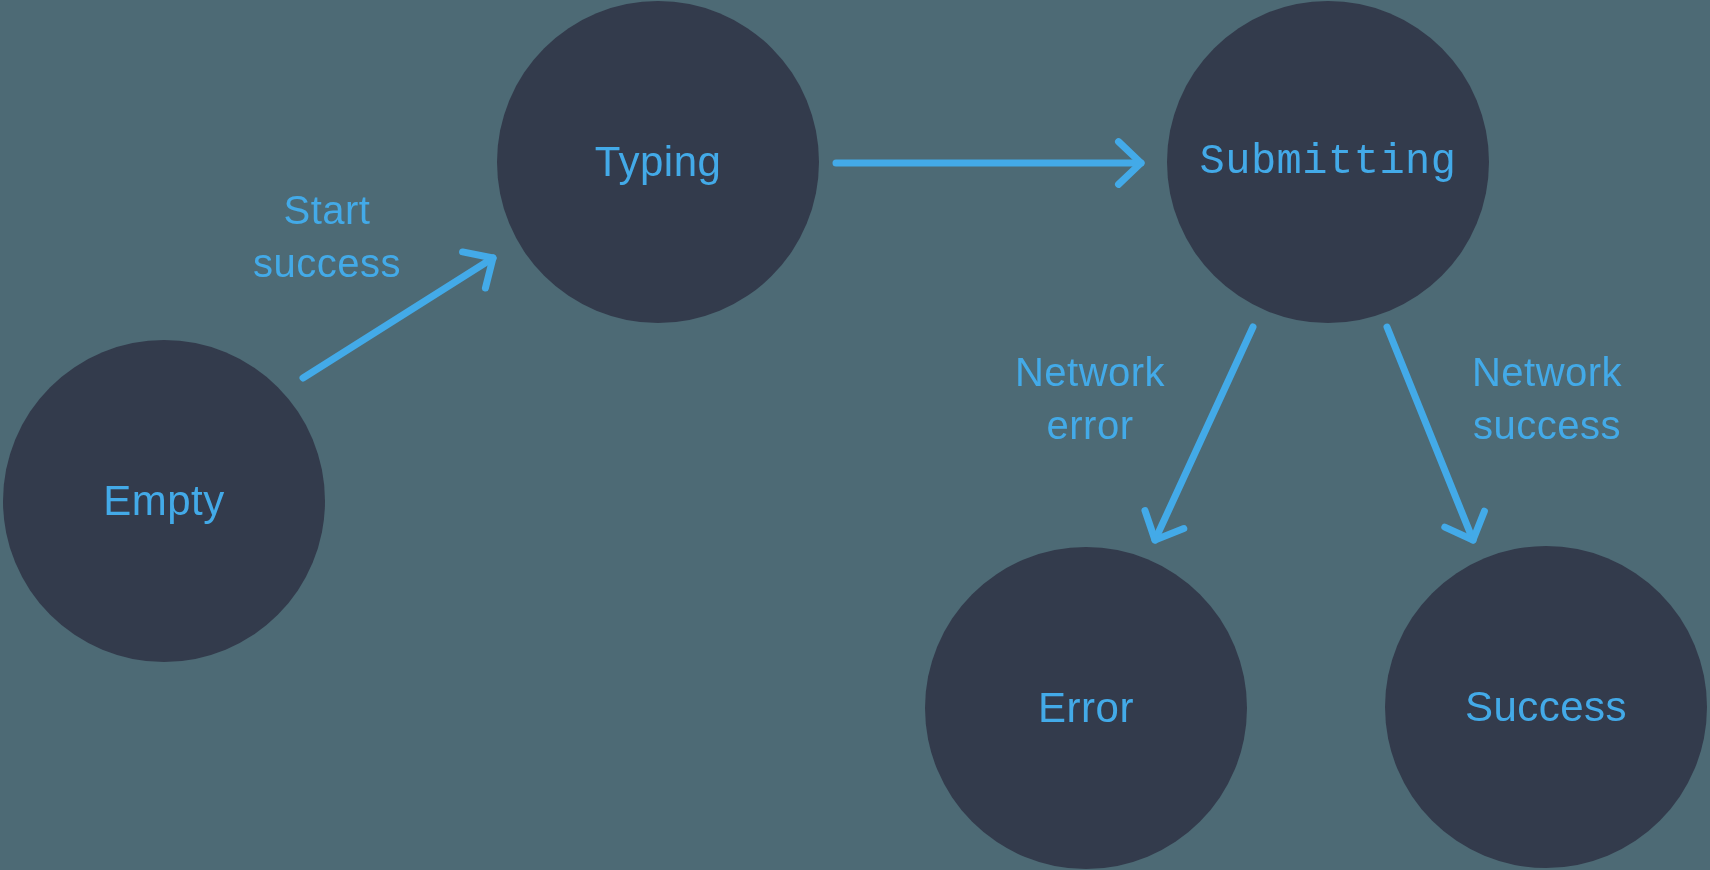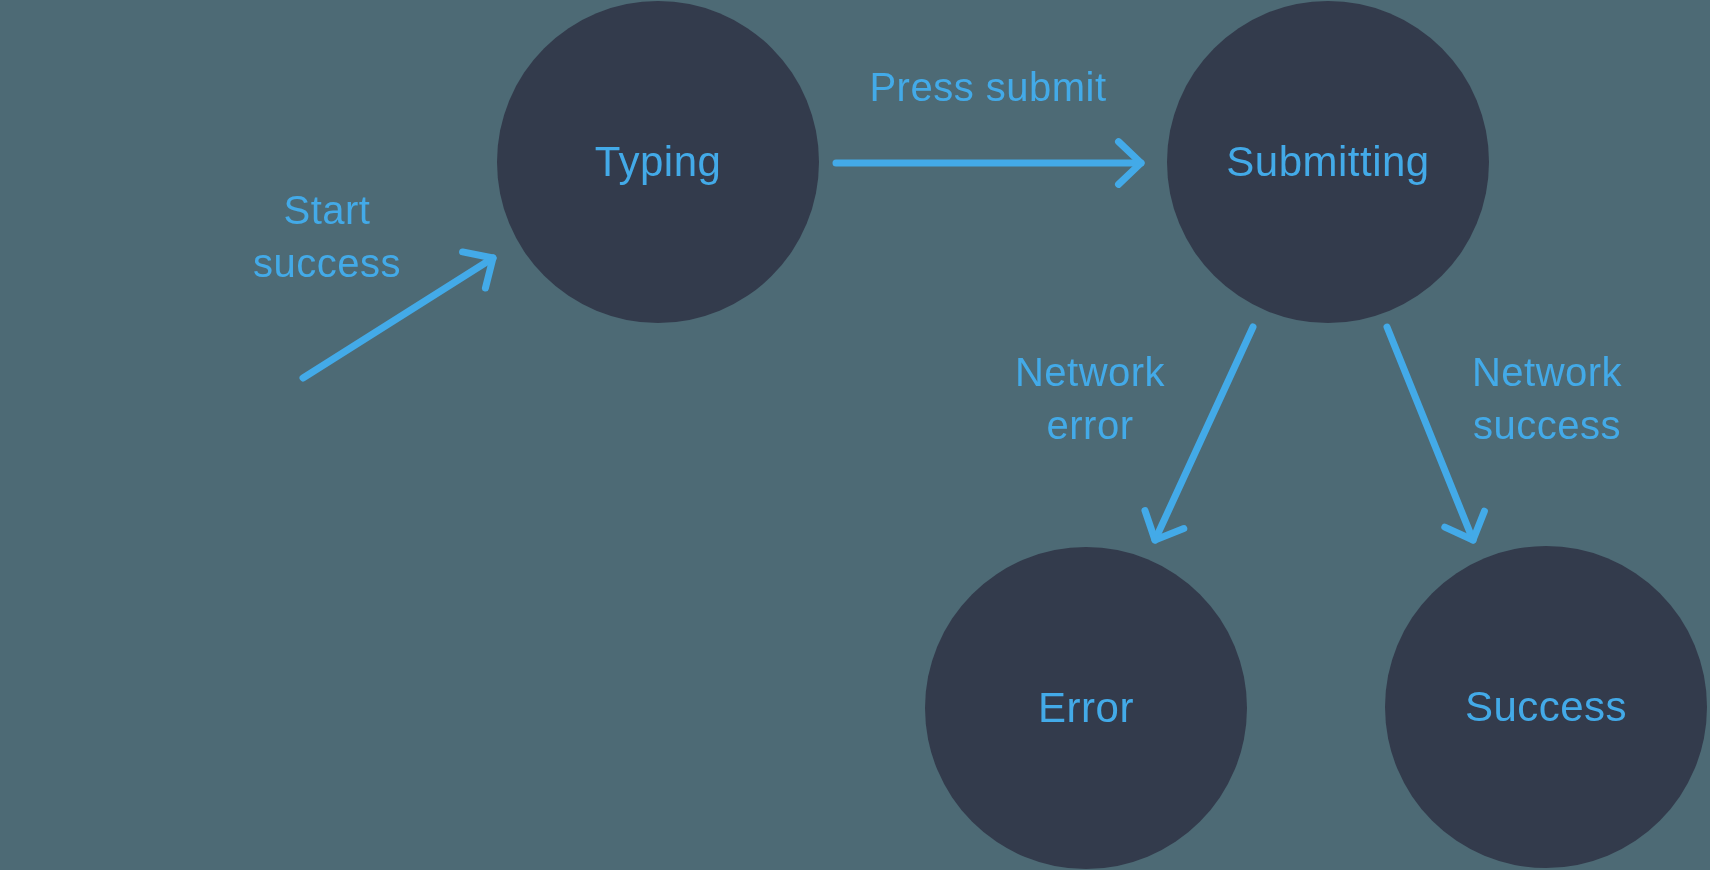--- a/index.html
+++ b/index.html
@@ -49,21 +49,21 @@
     font-size: 40px;
     font-weight: 500;
     letter-spacing: 0.5px;
     line-height: 53px;
     text-align: center;
     white-space: pre-line;
   }
   
   #node-empty      { left: 3px;    top: 340px; }
   #node-typing     { left: 497px;  top: 1px;   }
-  #node-submitting { left: 1167px; top: 1px;   }
+  #node-submitting { left: 1167px; top: 1px; font-family: Liberation Mono, monospace;   }
   #node-error      { left: 925px;  top: 547px; }
   #node-success    { left: 1385px; top: 546px; }
   
   #label-start-typing    { left: 327px;  top: 237px; }
   #label-press-submit    { left: 988px;  top: 87px;  }
   #label-network-error   { left: 1090px; top: 399px; }
   #label-network-success { left: 1547px; top: 399px; }
 </style>
 </head>
 <body>
@@ -82,41 +82,43 @@
     <g>
         <line x1="1253" y1="327" x2="1155" y2="540" stroke="#43aae8" stroke-width="7" stroke-linecap="round" stroke-linejoin="round"></line>
         <polyline points="1144.9903424760932,510.66049154716296 1155,540 1183.7934295059679,528.5135550632556" fill="none" stroke="#43aae8" stroke-width="7" stroke-linecap="round" stroke-linejoin="round"></polyline>
       </g>
     <g>
         <line x1="1387" y1="327" x2="1473" y2="540" stroke="#43aae8" stroke-width="7" stroke-linecap="round" stroke-linejoin="round"></line>
         <polyline points="1444.784142881698,527.1600075124799 1473,540 1484.3907851337153,511.1685932698814" fill="none" stroke="#43aae8" stroke-width="7" stroke-linecap="round" stroke-linejoin="round"></polyline>
       </g>
   </svg>
 
+  <div class="state-node" id="node-empty">
+    <span class="state-label">Empty</span>
+  </div>
 
   <div class="state-node" id="node-typing">
     <span class="state-label">Typing</span>
   </div>
 
   <div class="state-node" id="node-submitting">
     <span class="state-label">Submitting</span>
   </div>
 
   <div class="state-node" id="node-error">
     <span class="state-label">Error</span>
   </div>
 
   <div class="state-node" id="node-success">
     <span class="state-label">Success</span>
   </div>
 
   <div class="edge-label" id="label-start-typing">Start
 success</div>
 
-  <div class="edge-label" id="label-press-submit">Press submit</div>
 
   <div class="edge-label" id="label-network-error">Network
 error</div>
 
   <div class="edge-label" id="label-network-success">Network
 success</div>
 
 </div>
 
 </body></html>

